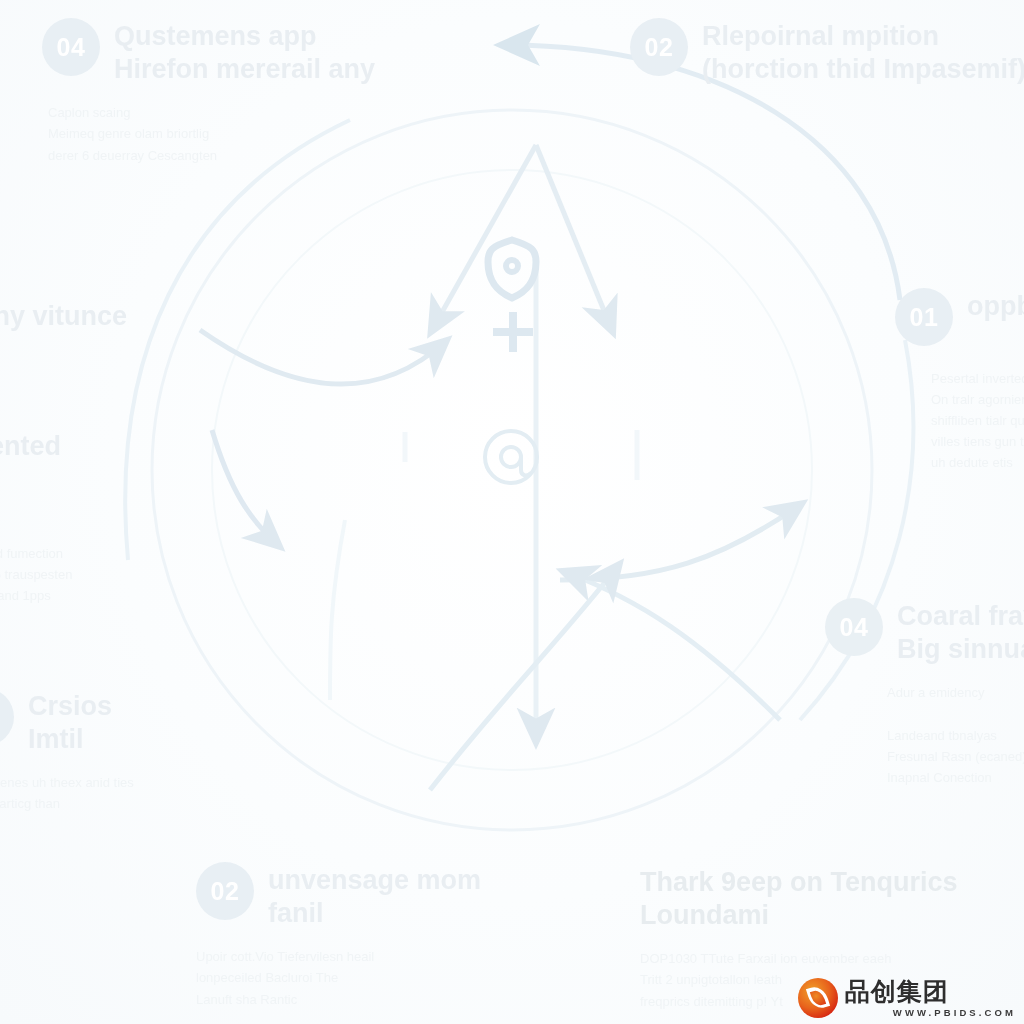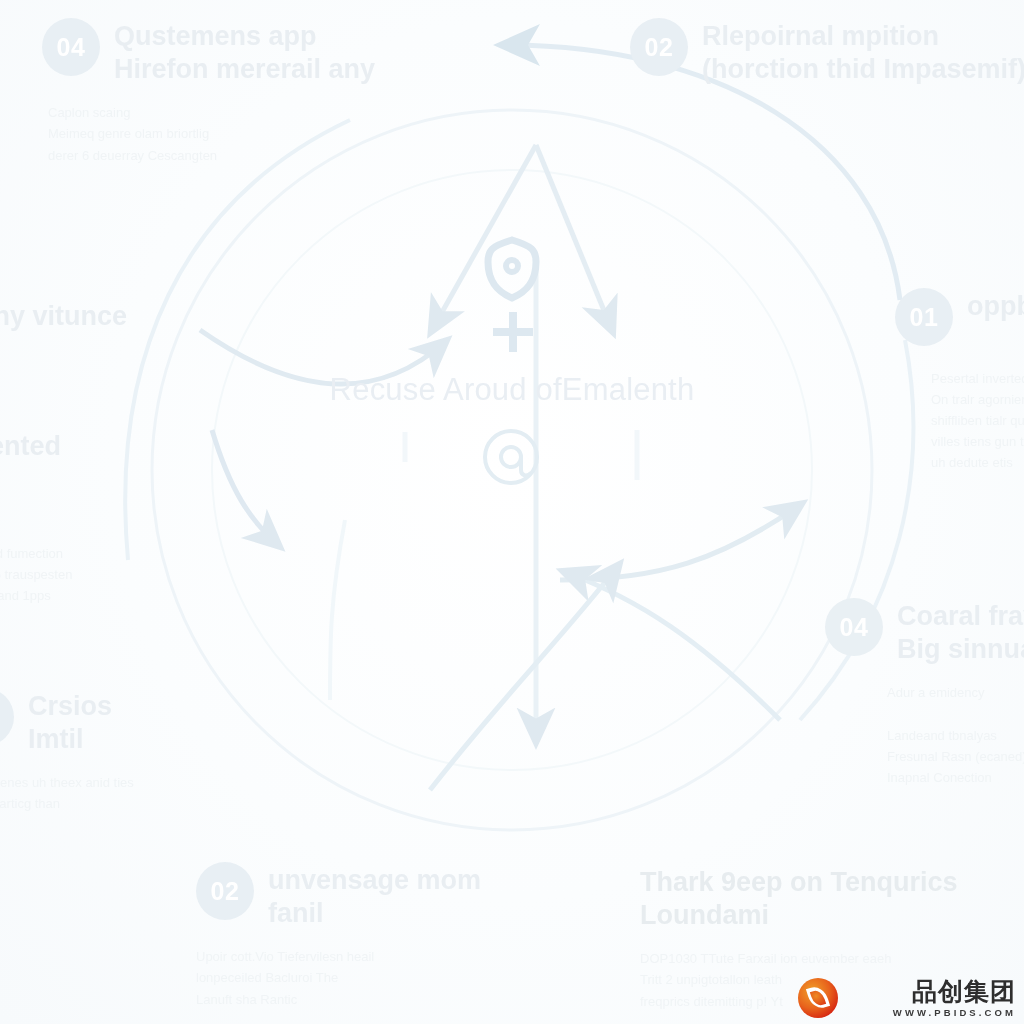--- a/index.html
+++ b/index.html
@@ -92,21 +92,21 @@
     border-radius:0 70% 0 70%;
     transform:rotate(-18deg);
   }
   .logo-mark::before{
     content:"";position:absolute;left:14px;top:12px;
     width:12px;height:16px;z-index:2;
     background:radial-gradient(circle at 40% 35%, #ef8b24 0%, #da3413 100%);
     border-radius:0 70% 0 70%;
     transform:rotate(-18deg);
   }
-  .logo-text{display:flex;flex-direction:column;line-height:1;align-items:flex-end;}
+  .logo-text{display:flex;flex-direction:column;line-height:1;}
   .logo-cn{
     font-size:25px;font-weight:700;color:#2e2e2e;
     letter-spacing:1px;
     font-family:"DejaVu Sans",sans-serif;
   }
   .logo-url{
     font-size:9.5px;letter-spacing:3.1px;color:#3a3a3a;
     margin-top:4px;font-weight:600;margin-left:48px;
   }
 </style>
@@ -158,21 +158,20 @@
     <g>
       <circle cx="511" cy="457" r="26" fill="none" stroke="#e3edf3" stroke-width="4"></circle>
       <circle cx="511" cy="457" r="10" fill="none" stroke="#e3edf3" stroke-width="4"></circle>
       <path d="M521 457 L521 470 C 521 476 527 477 531 473" fill="none" stroke="#e3edf3" stroke-width="4"></path>
     </g>
 
     <path d="M 405 432 L 405 462" stroke="#f2f7fa" stroke-width="5"></path>
     <path d="M 637 430 L 637 480" stroke="#f2f7fa" stroke-width="5"></path>
   </svg>
 
-  <div id="center-title">Recuse Aroud ofEmalenth</div>
 
   <div class="callout" id="c04tl">
     <div class="callout-head">
       <div class="badge">04</div>
       <div class="heading">Qustemens app
 Hirefon mererail any</div>
     </div>
     <div class="body-lines">Caplon scaing
 Meimeq genre olam briortlig
 derer 6 deuerray Cescangten</div>

